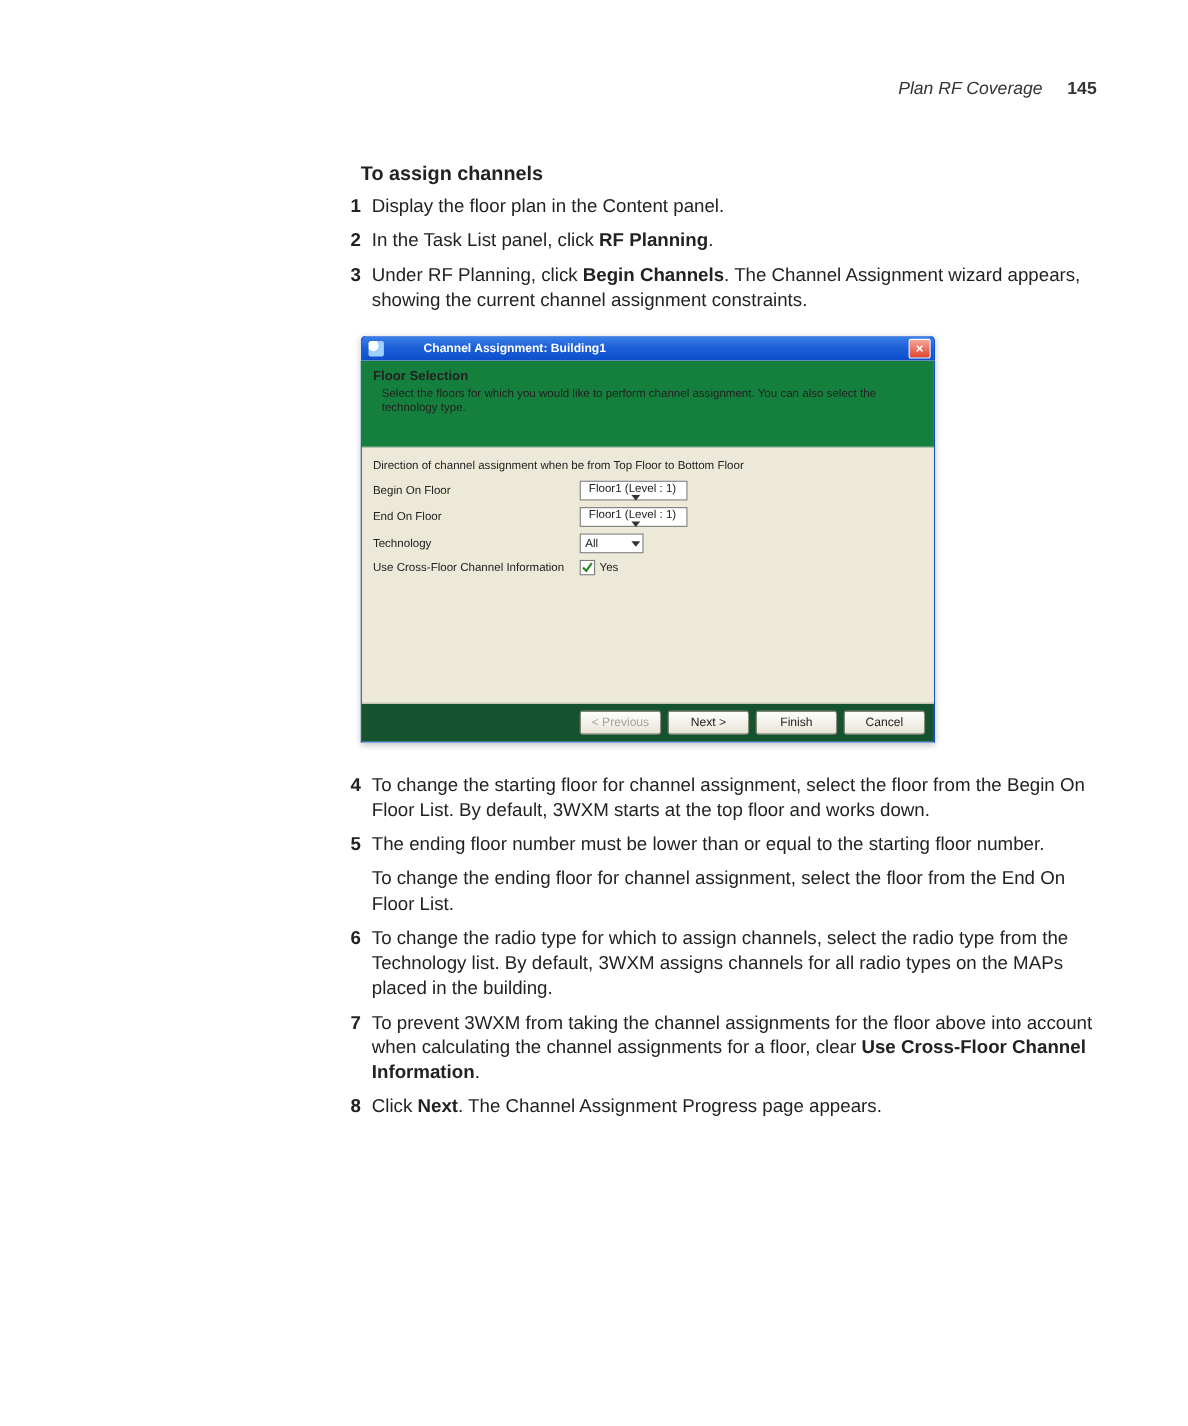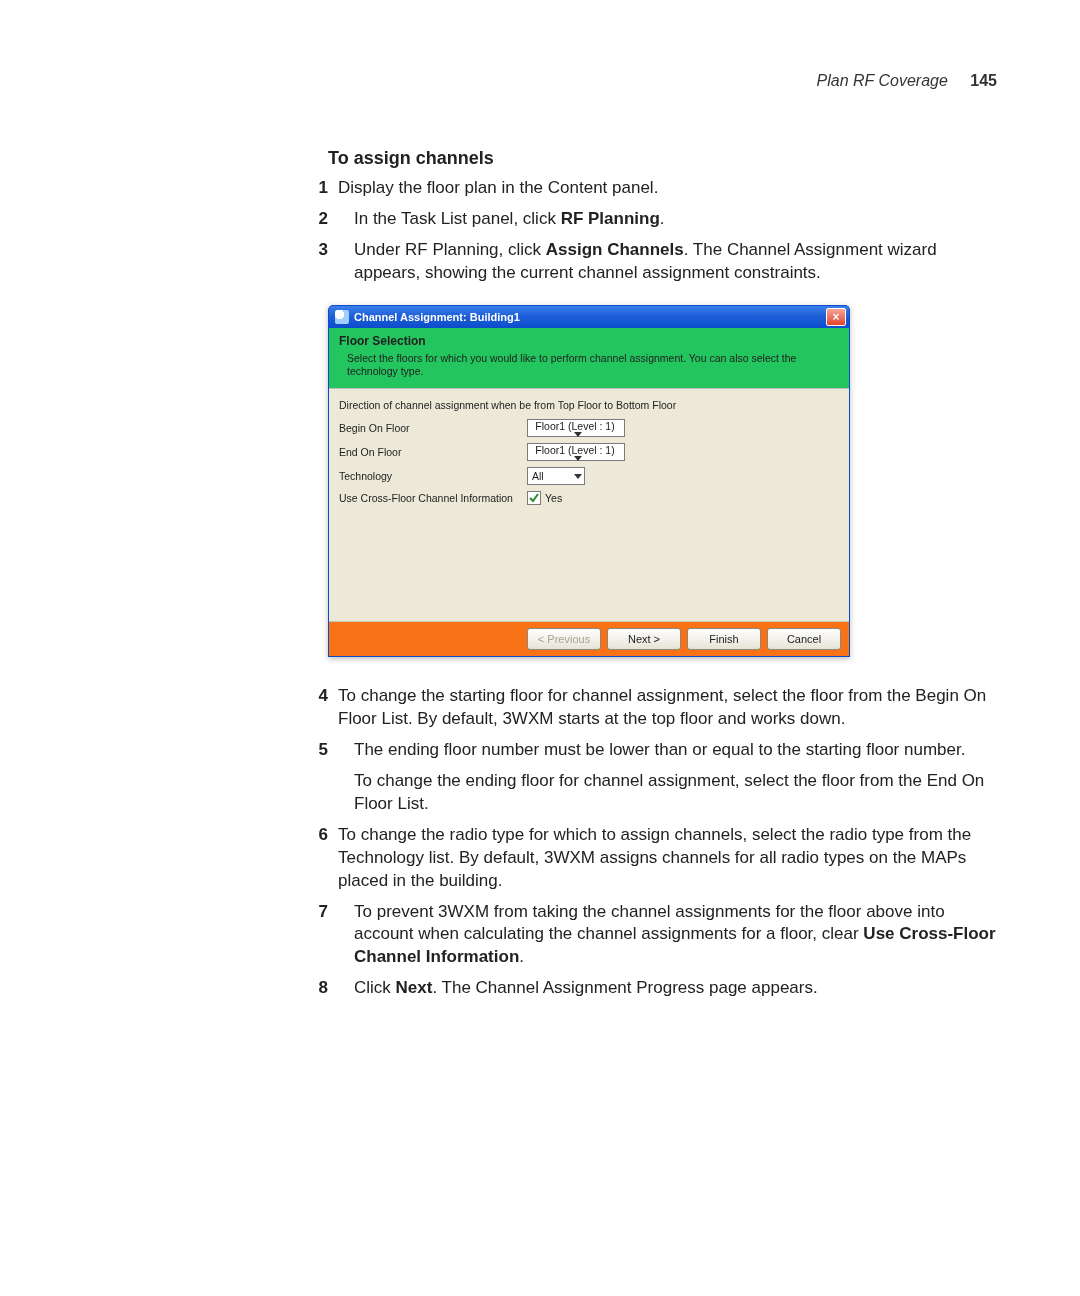--- a/index.html
+++ b/index.html
@@ -50,21 +50,21 @@
   ol.steps > li .num {
     flex: 0 0 28px;
     font-weight: 700;
     text-align: right;
     padding-right: 10px;
   }
   ol.steps > li .txt {
     flex: 1 1 auto;
   }
   ol.steps > li .txt p {
-    margin: 8px 0 0 16px;
+    margin: 8px 0 0 0;
   }
   ol.steps > li .txt p:first-child { margin-top: 0; }
   .b { font-weight: 700; }
 
   
   .dialog-wrap {
     margin: 20px 0 28px 28px;
   }
   .dialog {
     width: 522px;
@@ -76,20 +76,21 @@
     display: flex;
     align-items: center;
     height: 22px;
     padding: 0 3px 0 6px;
     background: linear-gradient(to bottom,#3a80e8 0%,#1e5fd8 45%,#0b4ccc 100%);
     border: 1px solid #0b4ccc;
     border-bottom: none;
     border-radius: 5px 5px 0 0;
     color: #fff;
     font-weight: 700;
+    gap: 31px;
   }
   .titlebar .app-icon {
     width: 14px; height: 14px;
     margin-right: 5px;
     border-radius: 2px;
     background: radial-gradient(circle at 30% 30%, #fff 0 35%, #9fd0ff 36% 100%);
   }
   .titlebar .title { flex: 1 1 auto; }
   .titlebar .close-btn {
     width: 18px; height: 16px;
@@ -98,22 +99,22 @@
     border-radius: 2px;
     display: flex; align-items: center; justify-content: center;
     color: #fff; font-weight: 700; font-size: 12px; line-height: 1;
     cursor: pointer;
   }
   .dlg-body {
     border: 1px solid #0b4ccc;
     border-top: none;
   }
   .dlg-header {
-    background: #22c55e;
-    padding: 6px 10px 10px 10px;
+    background: #15803d;
+    padding: 6px 10px 28px 10px;
     border-bottom: 1px solid #bdbdbd;
   }
   .dlg-header .h1 {
     font-weight: 700;
     font-size: 12px;
     margin-bottom: 4px;
   }
   .dlg-header .desc {
     font-size: 10.5px;
     color: #222;
@@ -159,21 +160,21 @@
     width: 12px; height: 12px;
     border: 1px solid #7a7a7a;
     background: #fff;
     display: inline-flex;
     align-items: center;
     justify-content: center;
     margin-right: 4px;
   }
   .checkbox svg { width: 10px; height: 10px; }
   .dlg-buttons {
-    background: #f97316;
+    background: #14532d;
     border-top: 1px solid #c9c6b8;
     padding: 6px 8px;
     display: flex;
     justify-content: flex-end;
     gap: 6px;
   }
   .win-btn {
     min-width: 72px;
     height: 20px;
     font-size: 11px;
@@ -209,21 +210,21 @@
     </li>
     <li>
       <span class="num">2</span>
       <span class="txt">
         <p><span>In the Task List panel, click </span><span class="b">RF Planning</span><span>.</span></p>
       </span>
     </li>
     <li>
       <span class="num">3</span>
       <span class="txt">
-        <p><span>Under RF Planning, click </span><span class="b">Assign Channels</span><span>. The Channel Assignment wizard appears, showing the current channel assignment constraints.</span></p>
+        <p><span>Under RF Planning, click </span><span class="b">Begin Channels</span><span>. The Channel Assignment wizard appears, showing the current channel assignment constraints.</span></p>
       </span>
     </li>
   </ol>
 
   <div class="dialog-wrap">
     <div class="dialog">
       <div class="titlebar">
         <span class="app-icon"></span>
         <span class="title">Channel Assignment: Building1</span>
         <span class="close-btn">

